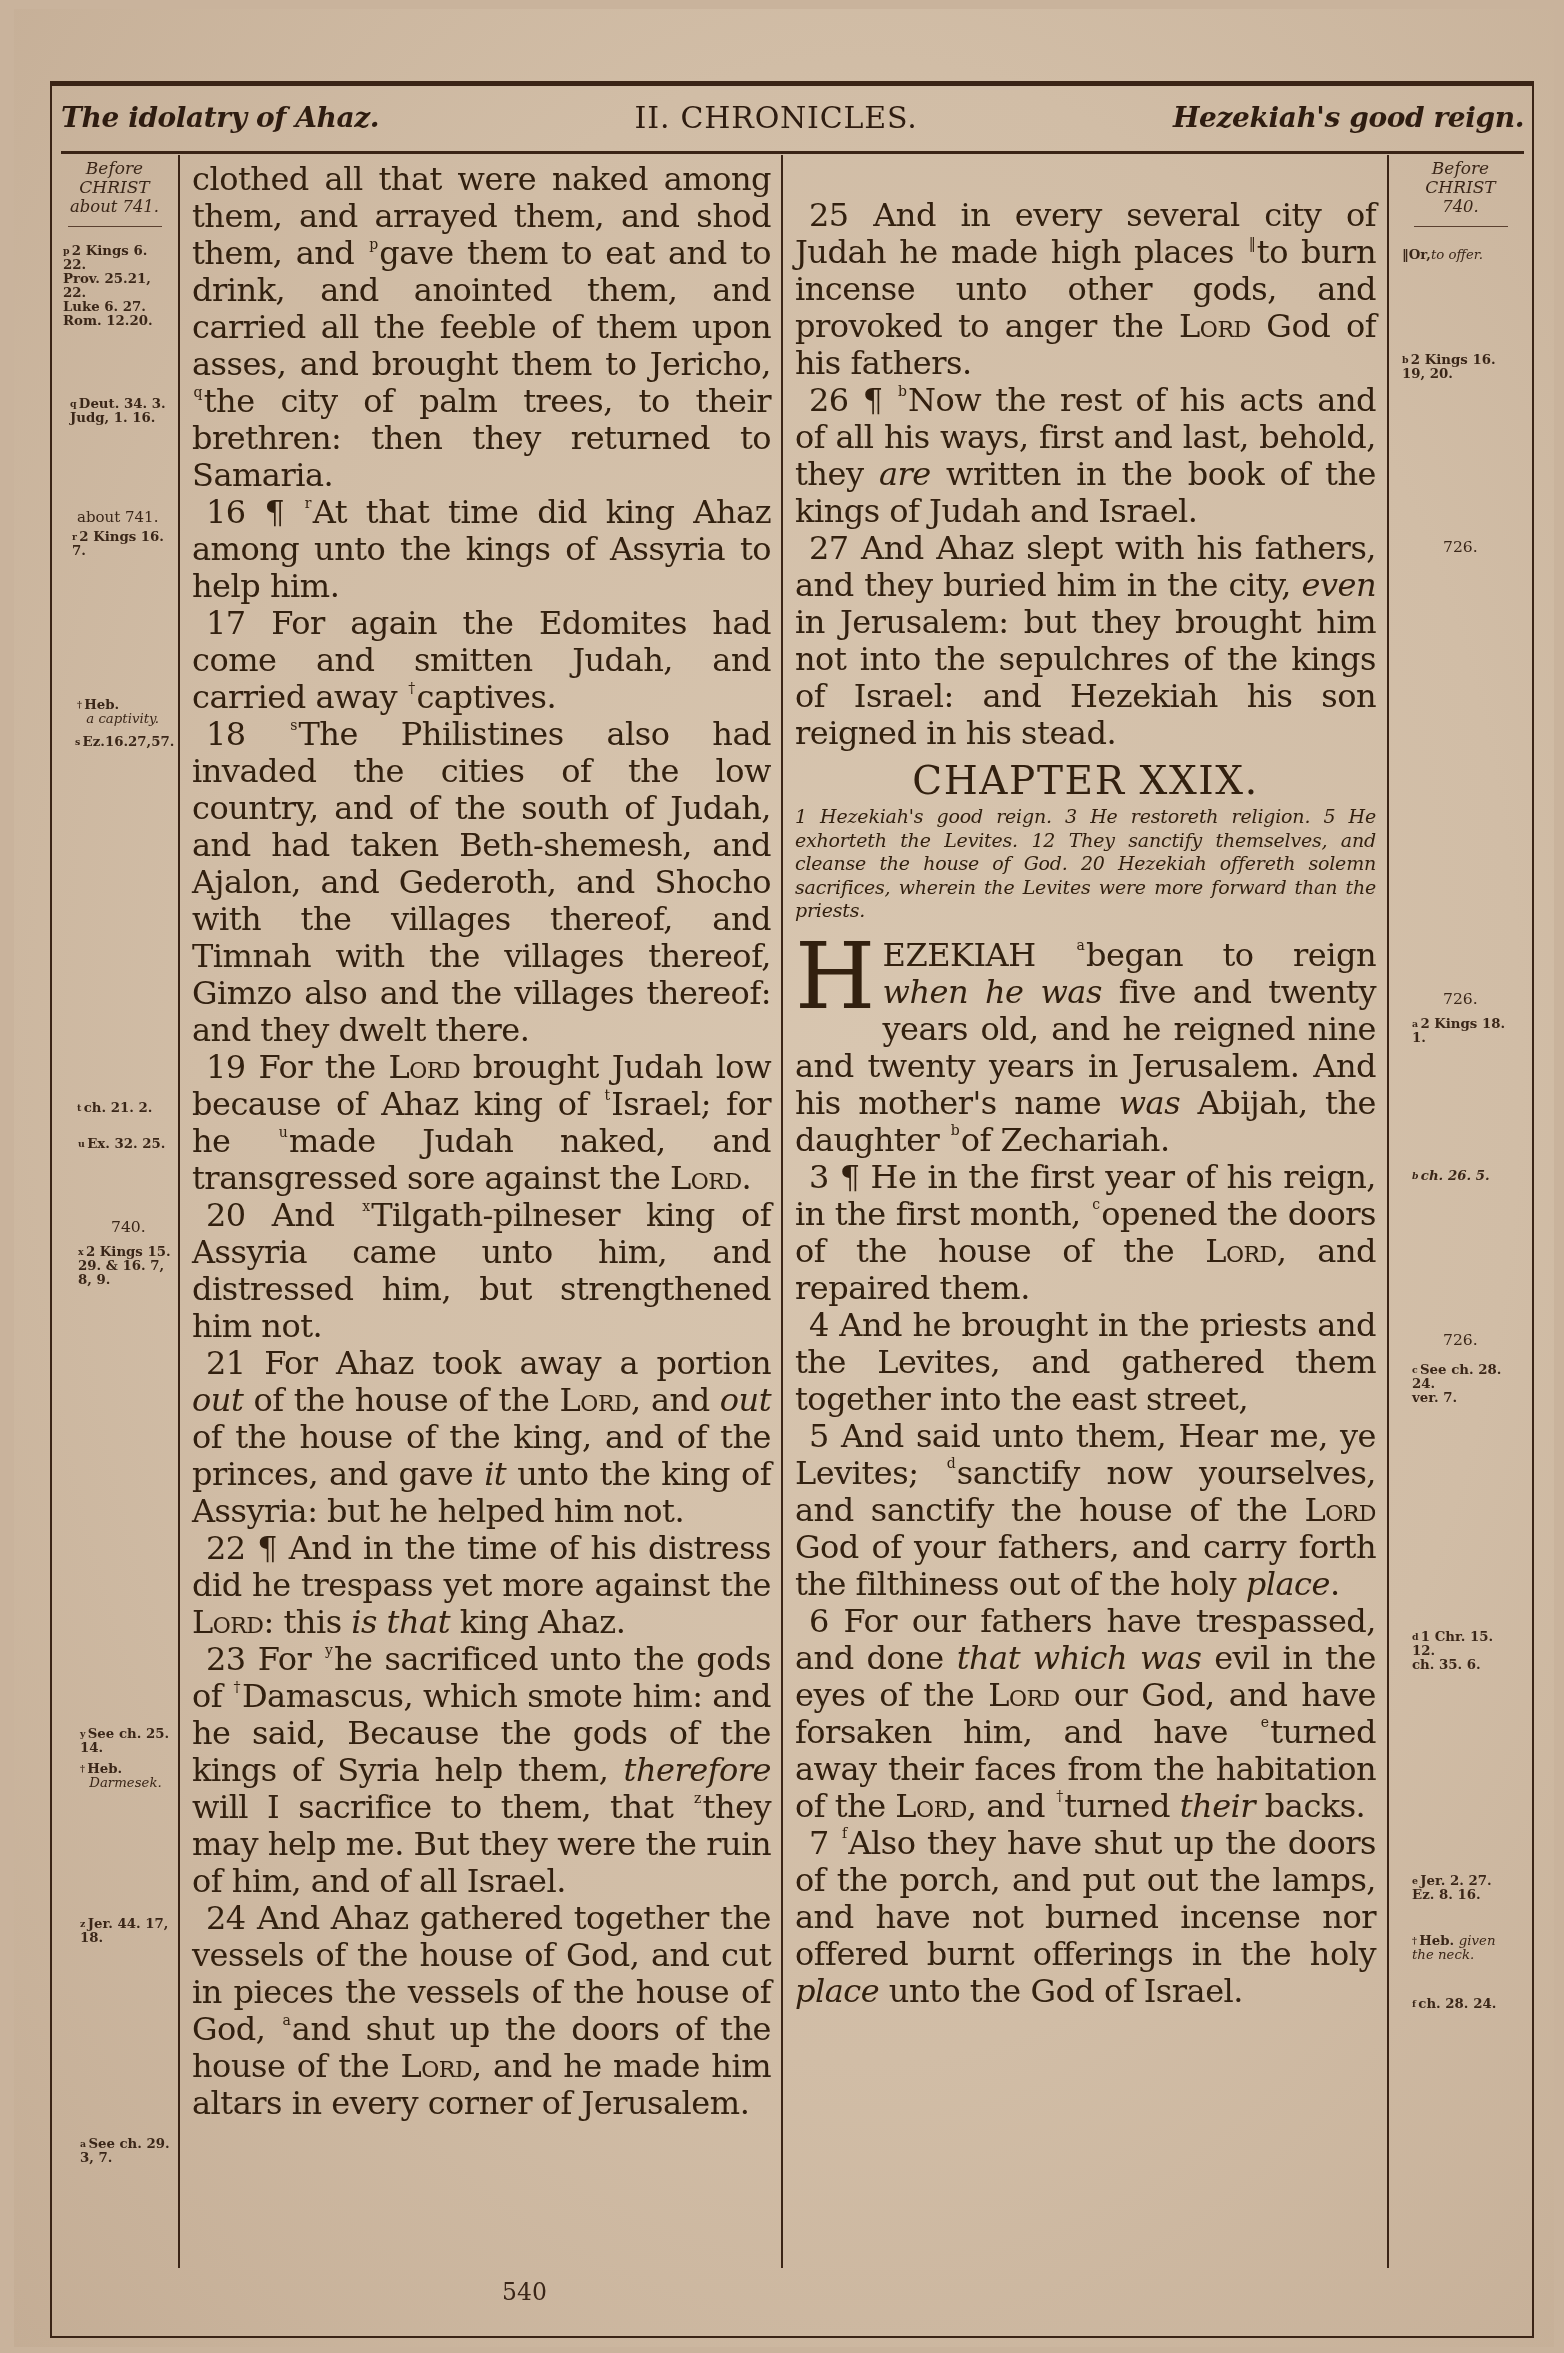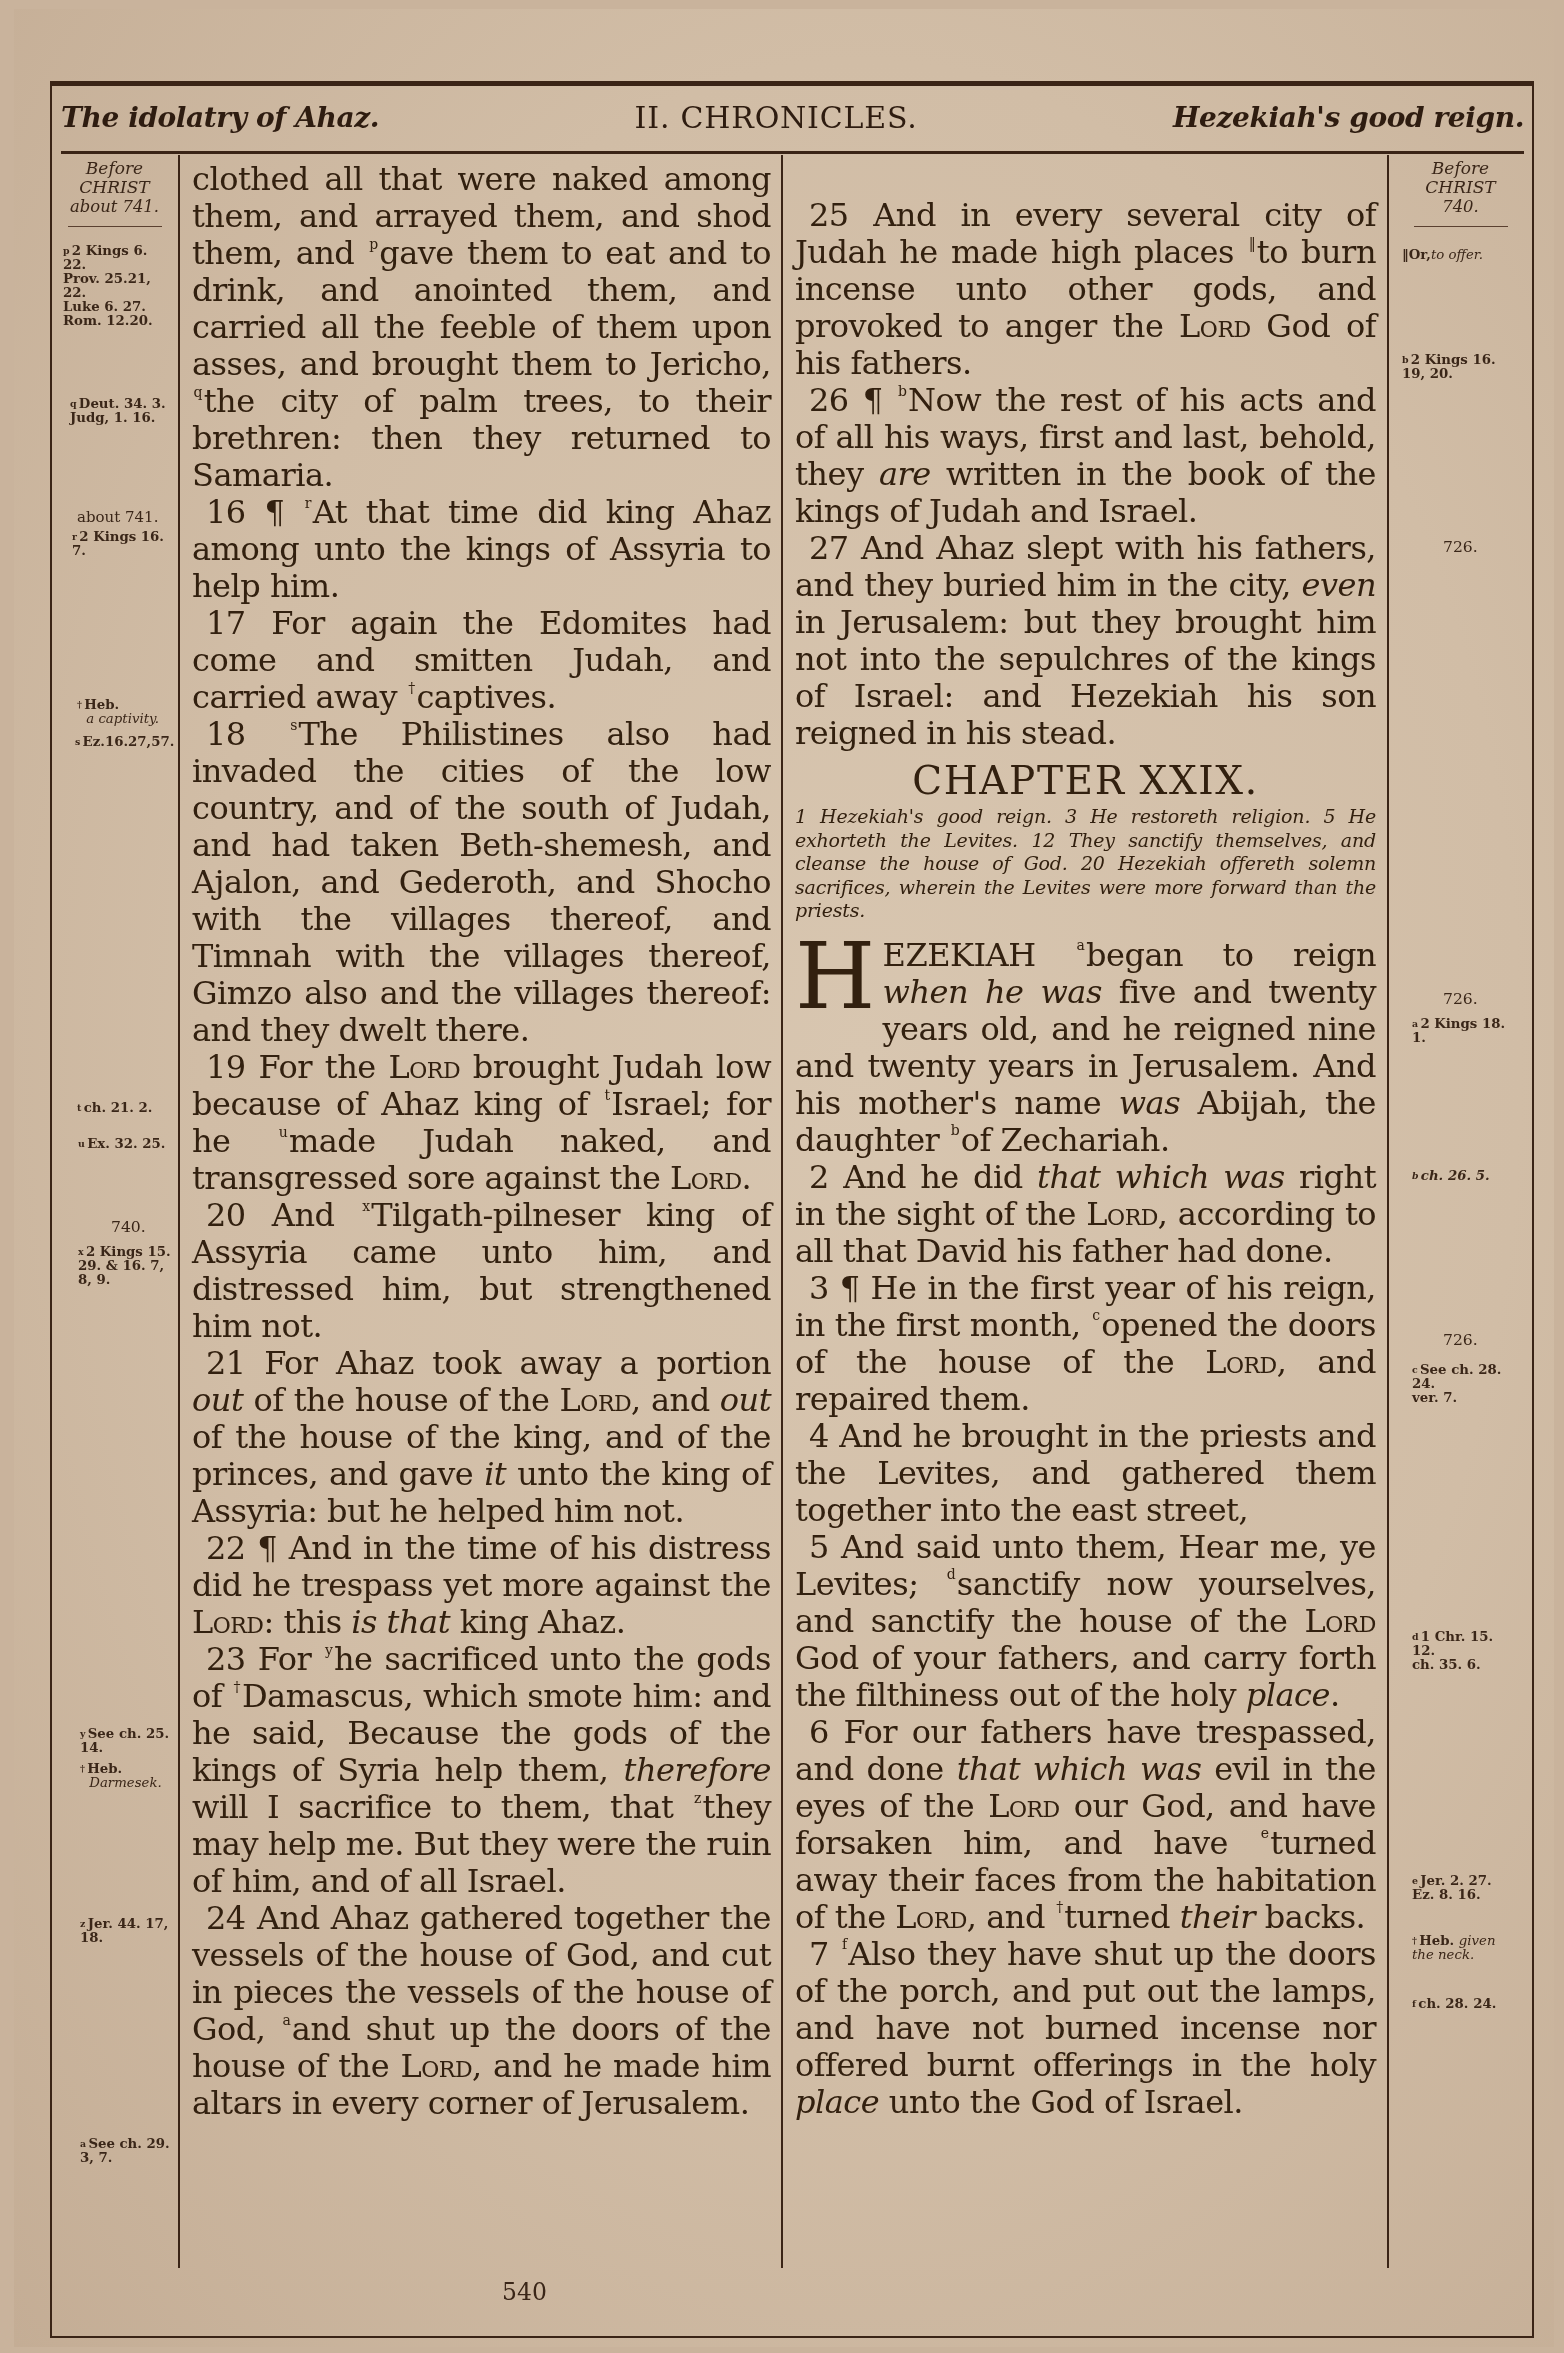--- a/index.html
+++ b/index.html
@@ -152,21 +152,20 @@
 
   <div class="col" style="left:781px; top:152px; width:581px;margin-top:36px;">
     <p><span>25 And in every several city of Judah he made high places</span> <sup>‖</sup><span>to burn incense unto other gods, and provoked to anger the</span> <span class="sc">Lord</span> <span>God of his fathers.</span></p>
     <p><span>26 ¶</span> <sup>b</sup><span>Now the rest of his acts and of all his ways, first and last, behold, they</span> <i>are</i> <span>written in the book of the kings of Judah and Israel.</span></p>
     <p><span>27 And Ahaz slept with his fathers, and they buried him in the city,</span> <i>even</i> <span>in Jerusalem: but they brought him not into the sepulchres of the kings of Israel: and Hezekiah his son reigned in his stead.</span></p>
 
     <div class="chap-title">CHAPTER XXIX.</div>
     <div class="chap-summary">1 Hezekiah's good reign. 3 He restoreth religion. 5 He exhorteth the Levites. 12 They sanctify themselves, and cleanse the house of God. 20 Hezekiah offereth solemn sacrifices, wherein the Levites were more forward than the priests.</div>
 
     <p class="cont"><span class="dropcap">H</span><span>EZEKIAH</span> <sup>a</sup><span>began to reign</span> <i>when he was</i> <span>five and twenty years old, and he reigned nine and twenty years in Jerusalem. And his mother's name</span> <i>was</i> <span>Abijah, the daughter</span> <sup>b</sup><span>of Zechariah.</span></p>
-    <p><span>2 And he did</span> <i>that which was</i> <span>right in the sight of the</span> <span class="sc">Lord</span><span>, according to all that David his father had done.</span></p>
     <p><span>3 ¶ He in the first year of his reign, in the first month,</span> <sup>c</sup><span>opened the doors of the house of the</span> <span class="sc">Lord</span><span>, and repaired them.</span></p>
     <p><span>4 And he brought in the priests and the Levites, and gathered them together into the east street,</span></p>
     <p><span>5 And said unto them, Hear me, ye Levites;</span> <sup>d</sup><span>sanctify now yourselves, and sanctify the house of the</span> <span class="sc">Lord</span> <span>God of your fathers, and carry forth the filthiness out of the holy</span> <i>place</i>.</p>
     <p><span>6 For our fathers have trespassed, and done</span> <i>that which was</i> <span>evil in the eyes of the</span> <span class="sc">Lord</span> <span>our God, and have forsaken him, and have</span> <sup>e</sup><span>turned away their faces from the habitation of the</span> <span class="sc">Lord</span><span>, and</span> <sup>†</sup><span>turned</span> <i>their</i> <span>backs.</span></p>
     <p><span>7</span> <sup>f</sup><span>Also they have shut up the doors of the porch, and put out the lamps, and have not burned incense nor offered burnt offerings in the holy</span> <i>place</i> <span>unto the God of Israel.</span></p>
   </div>
 
   <div class="page-number">540</div>
 </div>
 

